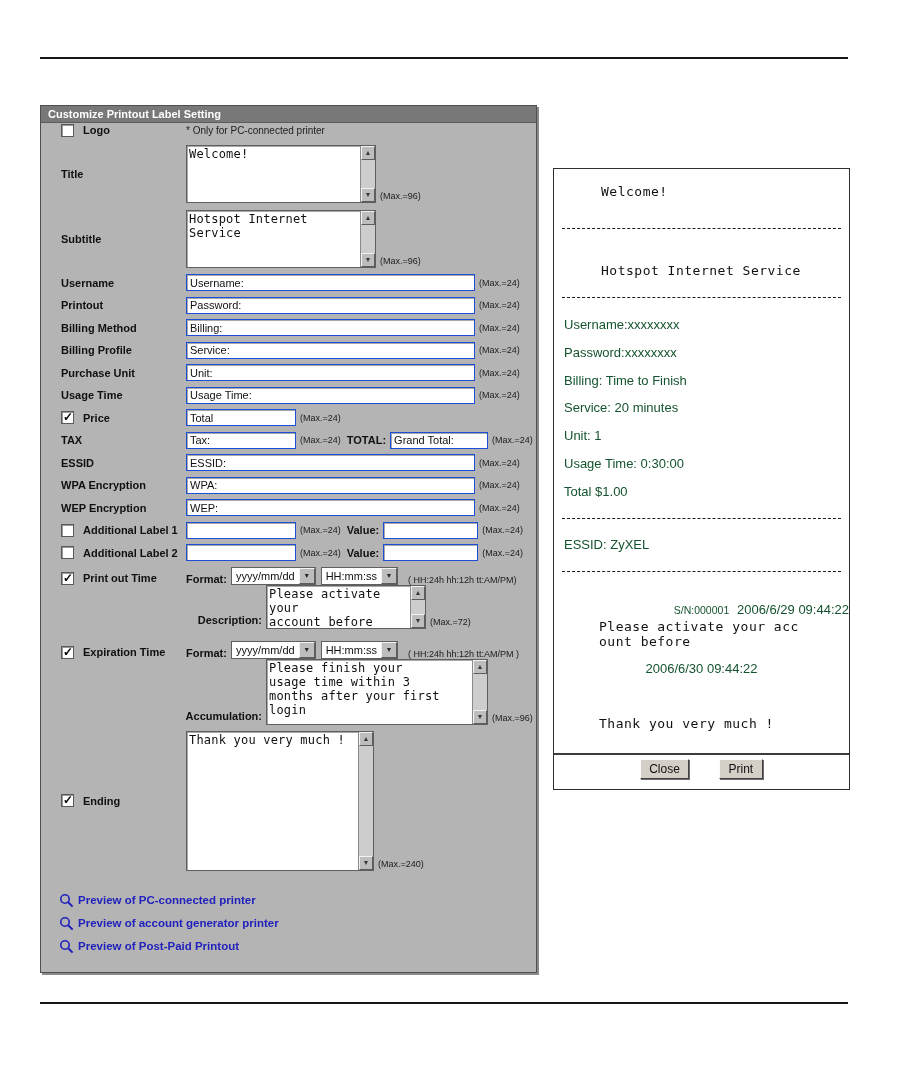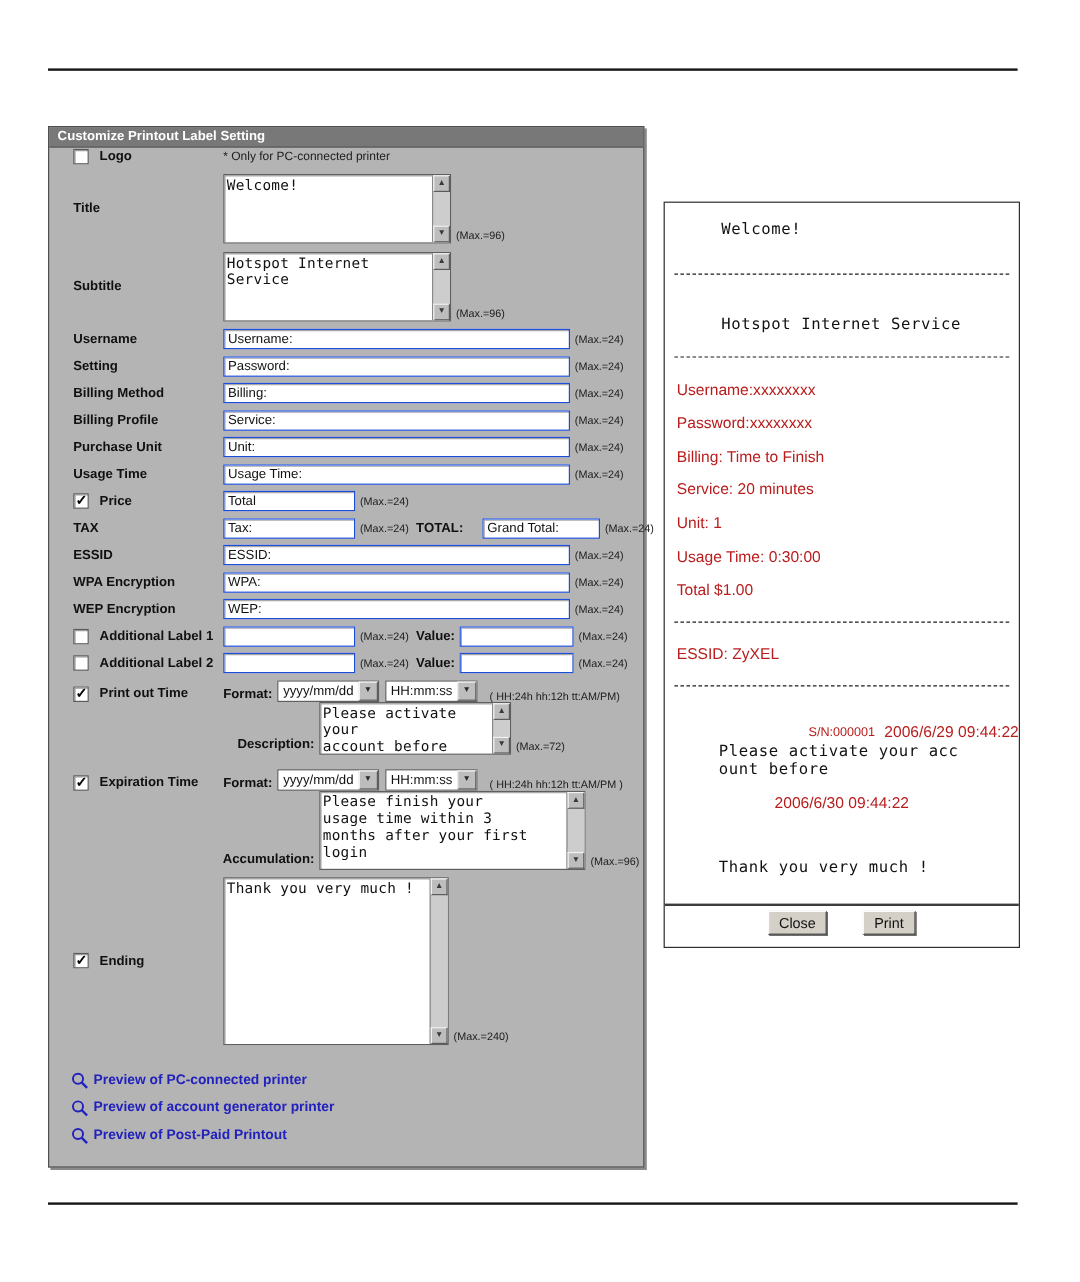--- a/index.html
+++ b/index.html
@@ -67,21 +67,21 @@
   .plink { display:flex; align-items:center; height:23px; margin-left:18px; cursor:pointer; }
   .plink span { color:#2121bd; font-size:11.5px; font-weight:bold; margin-left:4px; }
   .mag { width:15px; height:15px; }
 
   
   .preview { position:absolute; left:553px; top:168px; width:297px; height:622px;
              background:#fff; border:1px solid #2e2e2e; }
   .pv-abs { position:absolute; }
   .pv-mono { font-family:"DejaVu Sans Mono", monospace; font-size:13px; letter-spacing:0.5px;
              color:#111; white-space:pre-wrap; }
-  .pv-sans { font-family:"Liberation Sans", sans-serif; font-size:13px; color:#b91c1c; }
+  .pv-sans { font-family:"Liberation Sans", sans-serif; font-size:13px; color:#14532d; }
   .pv-dash { left:8px; right:8px; border-top:1px dashed #1d1d1d; height:0; }
   .pv-center { left:0; right:0; text-align:center; }
   .pv-lines { top:142px; left:10px; }
   .pv-lines span { display:block; line-height:27.8px; }
   .pv-sn { font-size:10.5px; }
   .pv-footline { top:584px; left:0; right:0; border-top:2px solid #3c3c3c; }
   .pv-btnrow { top:590px; left:0; right:0; display:flex; justify-content:center; gap:30px; }
   .pbtn { min-width:44px; height:20px; background:#d4d0c8; font-family:"Liberation Sans", sans-serif;
           font-size:12px; color:#111; border:1px solid; border-color:#fcfcfc #404040 #404040 #fcfcfc;
           box-shadow:1px 1px 0 #6e6e6e; padding:0 8px; }
@@ -135,21 +135,21 @@
 
       <div class="row">
         <div class="lcell">
             <span class="lbl">Username</span>
           </div>
         <input class="ti w-full" value="Username:" style="">
         <span class="max">(Max.=24)</span>
       </div>
       <div class="row">
         <div class="lcell">
-            <span class="lbl">Setting</span>
+            <span class="lbl">Printout</span>
           </div>
         <input class="ti w-full" value="Password:" style="">
         <span class="max">(Max.=24)</span>
       </div>
       <div class="row">
         <div class="lcell">
             <span class="lbl">Billing Method</span>
           </div>
         <input class="ti w-full" value="Billing:" style="">
         <span class="max">(Max.=24)</span>
@@ -184,21 +184,21 @@
         <input class="ti w-sm" value="Total" style="">
         <span class="max">(Max.=24)</span>
       </div>
 
       <div class="row">
         <div class="lcell">
             <span class="lbl">TAX</span>
           </div>
         <input class="ti w-sm" value="Tax:" style="">
         <span class="max">(Max.=24)</span>
-        <span class="lbl" style="margin-left:6px;margin-right:16px;text-align:center;">TOTAL:</span>
+        <span class="lbl" style="margin-left:6px;margin-right:4px;text-align:center;">TOTAL:</span>
         <input class="ti w-total" value="Grand Total:" style="">
         <span class="max">(Max.=24)</span>
       </div>
 
       <div class="row">
         <div class="lcell">
             <span class="lbl">ESSID</span>
           </div>
         <input class="ti w-full" value="ESSID:" style="">
         <span class="max">(Max.=24)</span>

